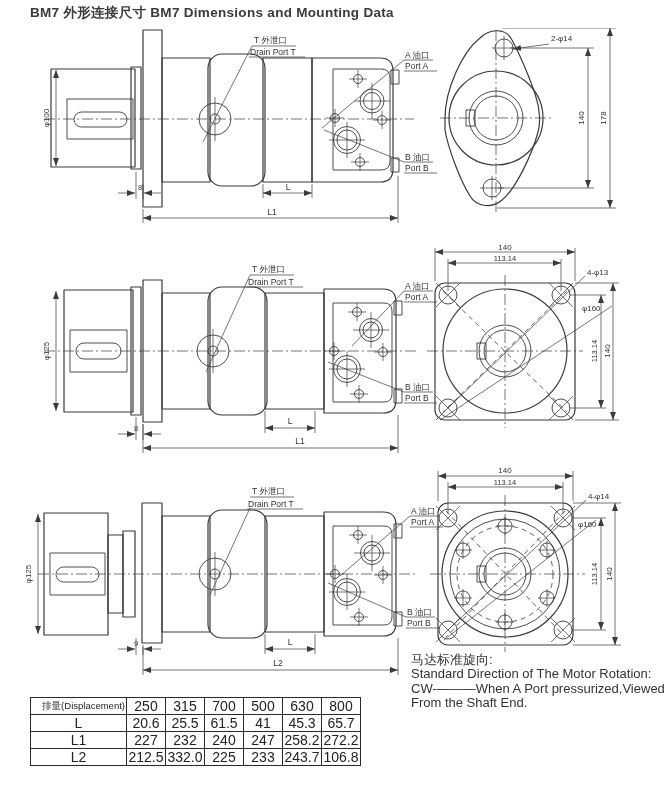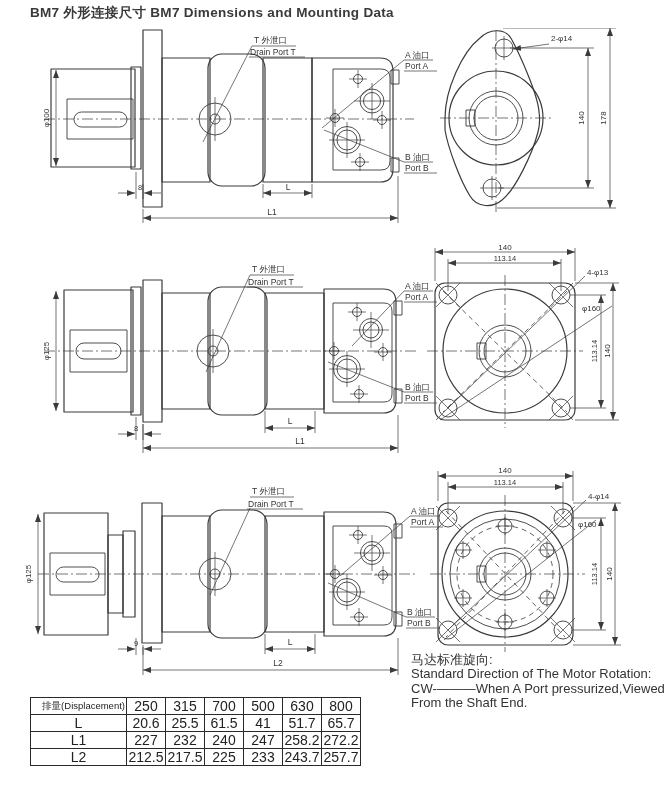--- a/index.html
+++ b/index.html
@@ -503,40 +503,40 @@
     <td>500</td>
     <td>630</td>
     <td>800</td>
   </tr>
   <tr>
     <td>L</td>
     <td>20.6</td>
     <td>25.5</td>
     <td>61.5</td>
     <td>41</td>
-    <td>51.7</td>
+    <td>45.3</td>
     <td>65.7</td>
   </tr>
   <tr>
     <td>L1</td>
     <td>227</td>
     <td>232</td>
     <td>240</td>
     <td>247</td>
     <td>258.2</td>
     <td>272.2</td>
   </tr>
   <tr>
     <td>L2</td>
     <td>212.5</td>
-    <td>217.5</td>
+    <td>332.0</td>
     <td>225</td>
     <td>233</td>
     <td>243.7</td>
-    <td>257.7</td>
+    <td>106.8</td>
   </tr>
 </tbody>
   </table>
 
 <div class="notes">
   <div>马达标准旋向:</div>
   <div>Standard Direction of The Motor Rotation:</div>
   <div>CW-———When A Port pressurized,Viewed</div>
   <div>From the Shaft End.</div>
 </div>

